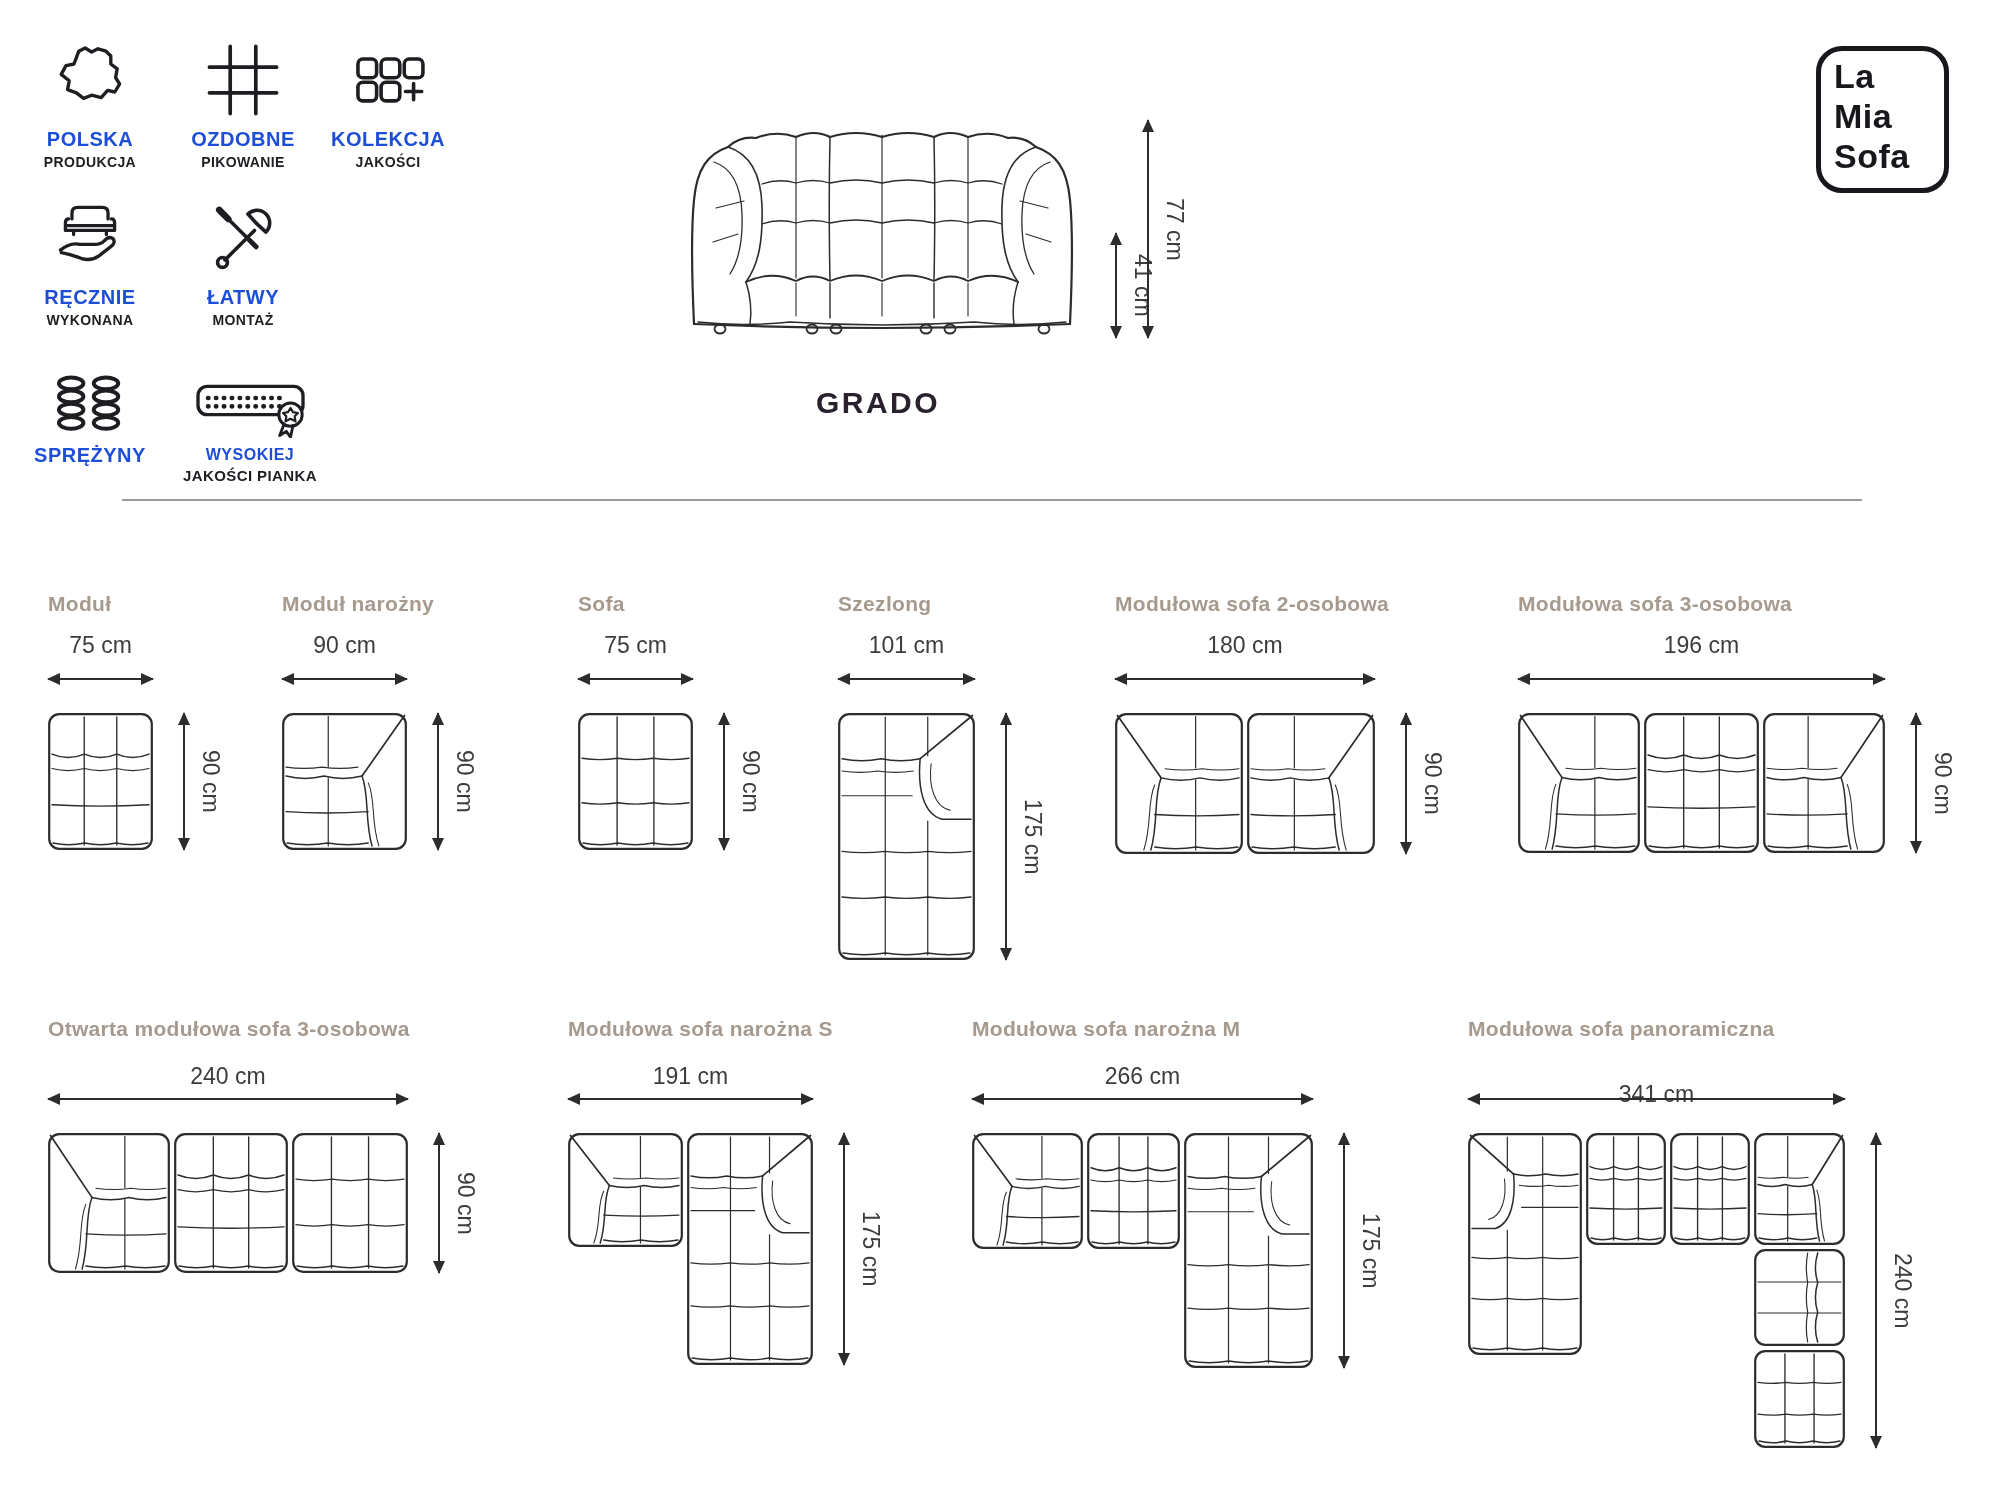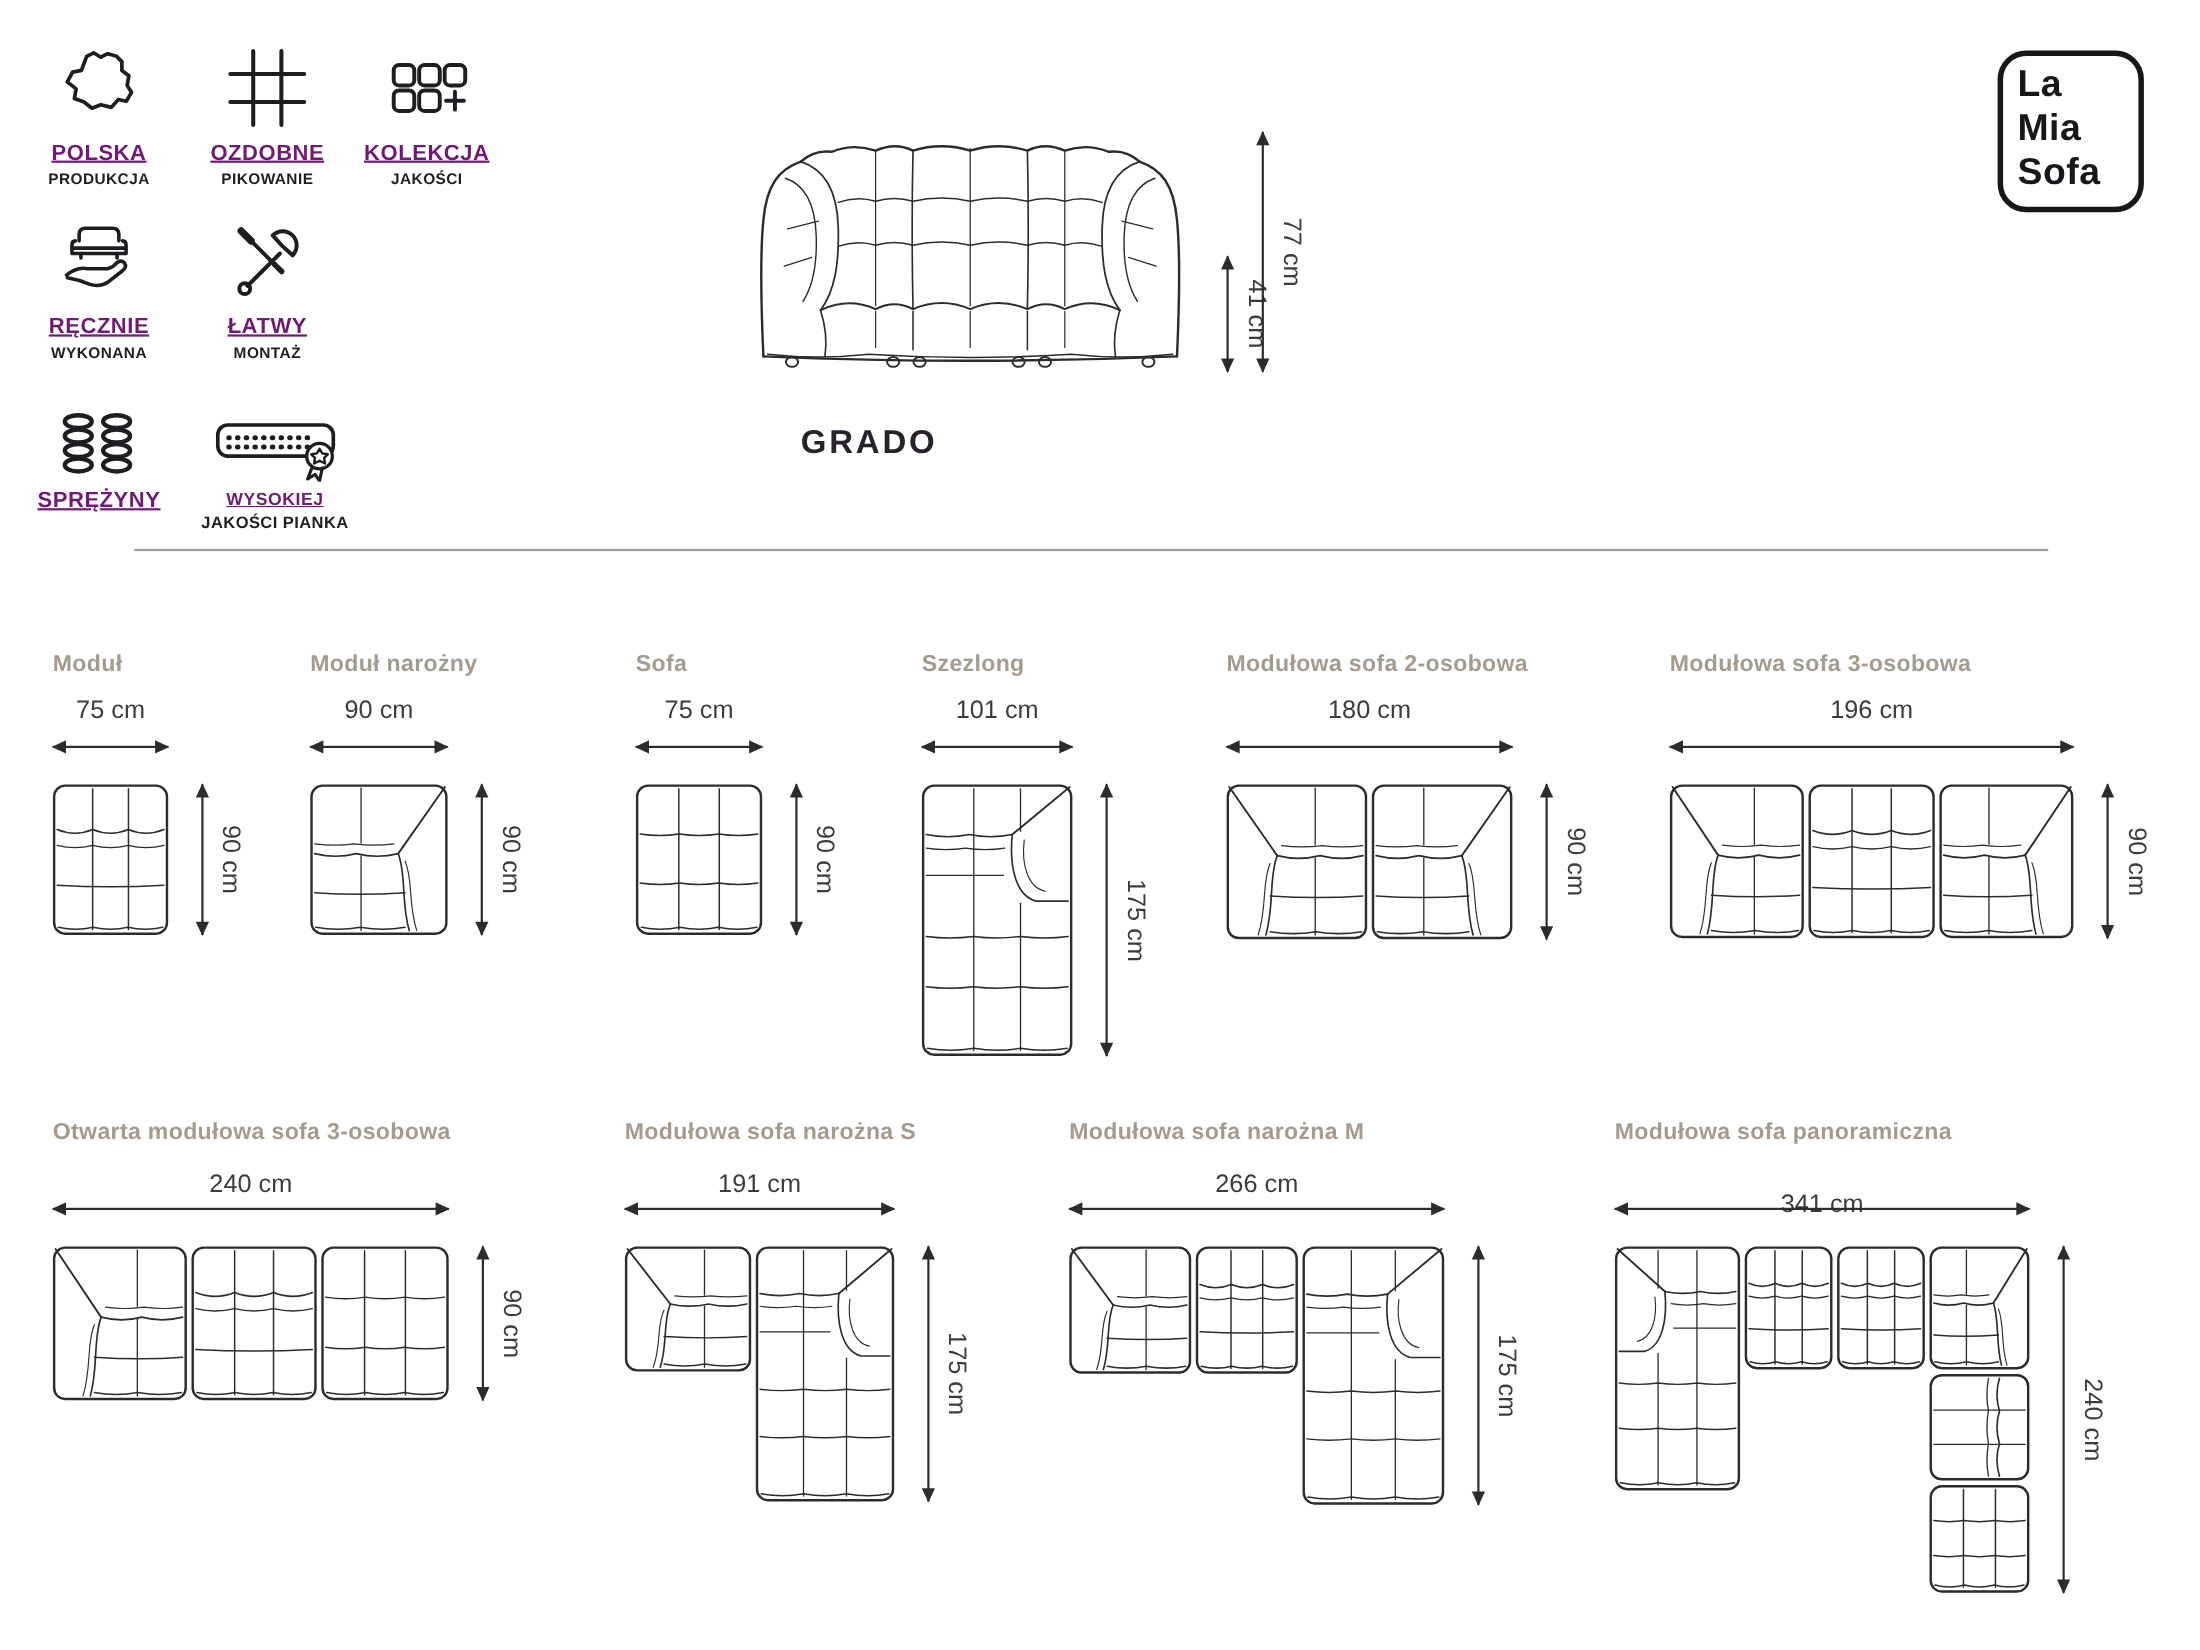--- a/index.html
+++ b/index.html
@@ -2,31 +2,31 @@
 <html><head>
 <meta charset="utf-8">
 <style>
   html,body{margin:0;padding:0;background:#fff;}
   #page{position:relative;width:2000px;height:1500px;background:#fff;overflow:hidden;
         font-family:"Liberation Sans", sans-serif;color:#1d1d22;}
   .abs{position:absolute;}
   
   .feature{position:absolute;text-align:center;}
   .feature .ficon{display:flex;align-items:flex-end;justify-content:center;}
-  .feature .l1{font-size:20px;font-weight:700;letter-spacing:.5px;margin-top:8px;color:#701a75;text-decoration:underline;}
+  .feature .l1{font-size:20px;font-weight:700;letter-spacing:.5px;margin-top:8px;color:#1d4ed8;}
   .feature .l2{font-size:14px;font-weight:600;letter-spacing:.4px;margin-top:3px;color:#1d1d22;}
   .feature.small .l1{font-size:16px;}
   .feature.small .l2{font-size:15px;font-weight:700;}
   .ic{stroke:#1d1d22;fill:none;stroke-linecap:round;stroke-linejoin:round;}
   
   #logo{position:absolute;left:1816px;top:46px;width:133px;height:147px;border:5px solid #17171c;
         border-radius:26px;box-sizing:border-box;padding:6px 0 0 13px;}
   #logo .bl{font-size:34px;font-weight:800;line-height:1.17;color:#17171c;letter-spacing:.5px;}
   
-  #product-title{position:absolute;left:728px;top:386px;width:300px;
+  #product-title{position:absolute;left:728px;top:386px;width:300px;text-align:center;
       font-size:30px;font-weight:700;letter-spacing:2.5px;color:#29222e;}
   .dimtext{color:#3c3c3c;font-size:23px;}
   .vtext{writing-mode:vertical-rl;display:flex;align-items:center;justify-content:center;}
   
   .harrow{position:absolute;height:2px;background:#2c2c2c;}
   .harrow::before,.harrow::after{content:"";position:absolute;top:-5px;width:0;height:0;
       border-top:6px solid transparent;border-bottom:6px solid transparent;}
   .harrow::before{left:-1px;border-right:13px solid #2c2c2c;}
   .harrow::after{right:-1px;border-left:13px solid #2c2c2c;}
   .varrow{position:absolute;width:2px;background:#2c2c2c;}

